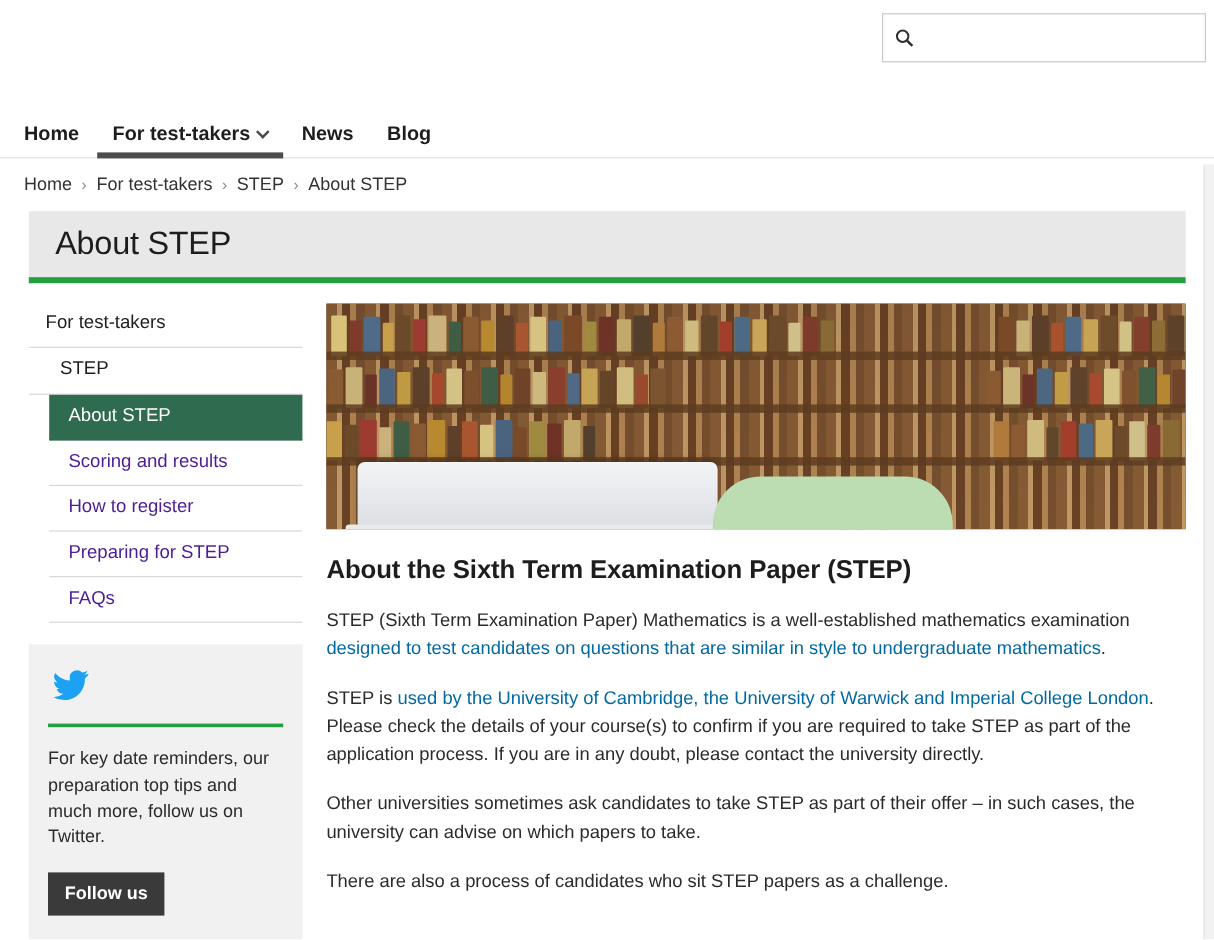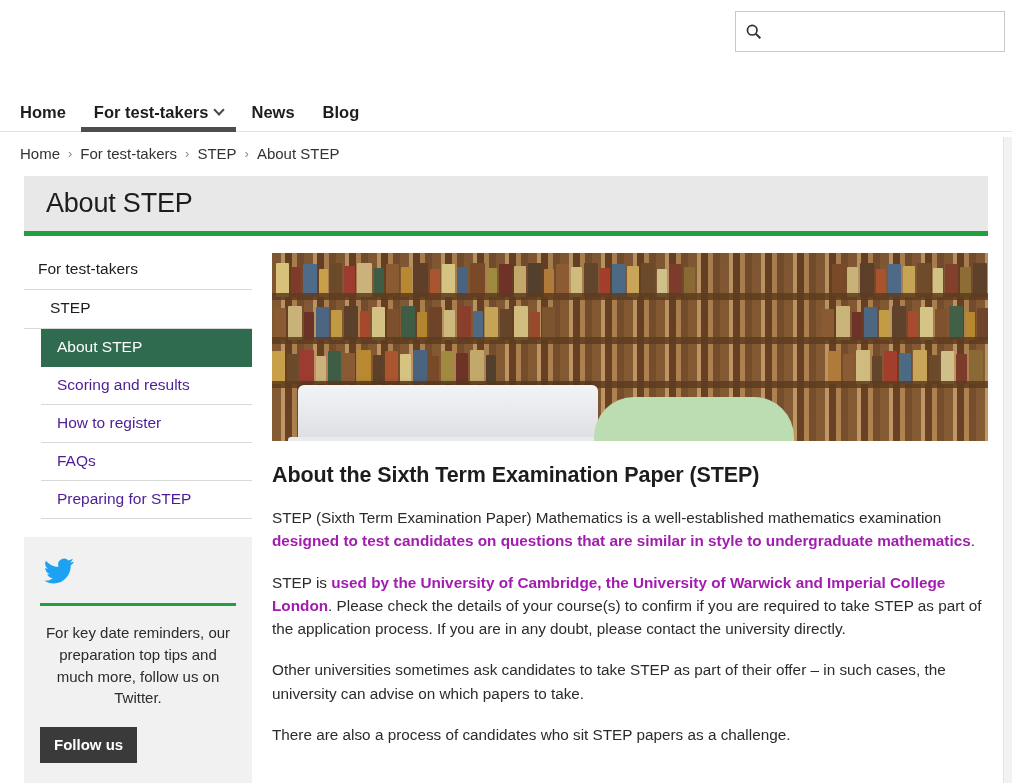--- a/index.html
+++ b/index.html
@@ -226,21 +226,20 @@
   .tw-icon { color: #1da1f2; line-height: 0; }
   .tw-rule {
     height: 3px;
     background: #22a03f;
     margin: 16px 0 16px 0;
   }
   .tw-text {
     font-size: 15px;
     line-height: 1.45;
     color: #2b2b2b;
-    text-align: center;
   }
   .tw-btn {
     display: inline-block;
     margin-top: 18px;
     background: #3a3a3a;
     color: #fff;
     font-size: 15px;
     font-weight: bold;
     padding: 9px 14px 10px 14px;
     cursor: pointer;
@@ -321,21 +320,21 @@
     margin: 22px 0 18px 0;
     letter-spacing: -0.1px;
   }
   .para {
     font-size: 15.3px;
     line-height: 1.52;
     color: #2b2b2b;
     margin: 0 0 18px 0;
     max-width: 716px;
   }
-  .para b { font-weight: bold; color: #a21caf; }
+  .para b { font-weight: normal; color: #0369a1; }
 
   
   .right-edge {
     position: absolute;
     top: 137px; right: 0;
     width: 9px;
     height: 646px;
     background: #f2f2f2;
     border-left: 1px solid #e3e3e3;
   }
@@ -401,24 +400,24 @@
           <div class="side-l2 selected">
             <span>About STEP</span>
           </div>
           <div class="side-l2">
             <span>Scoring and results</span>
           </div>
           <div class="side-l2">
             <span>How to register</span>
           </div>
           <div class="side-l2">
-            <span>FAQs</span>
+            <span>Preparing for STEP</span>
           </div>
           <div class="side-l2">
-            <span>Preparing for STEP</span>
+            <span>FAQs</span>
           </div>
         </div>
       </div>
 
       <div class="twitter-card">
         <div class="tw-icon">
           <svg width="38" height="32" viewBox="0 0 24 24" aria-hidden="true">
             <path fill="#1da1f2" d="M23 4.9c-.9.4-1.8.7-2.8.8 1-.6 1.8-1.6 2.1-2.8-1 .6-2 1-3.2 1.2A4.5 4.5 0 0 0 11.4 8c0 .4 0 .7.1 1A12.8 12.8 0 0 1 2.2 4.3a4.5 4.5 0 0 0 1.4 6 4.4 4.4 0 0 1-2-.6v.1c0 2.2 1.5 4 3.6 4.4a4.5 4.5 0 0 1-2 .1 4.5 4.5 0 0 0 4.2 3.1A9 9 0 0 1 1 19.3a12.7 12.7 0 0 0 6.9 2c8.3 0 12.9-6.9 12.9-12.9v-.6c.9-.6 1.6-1.4 2.2-2.3z"></path>
           </svg>
         </div>

